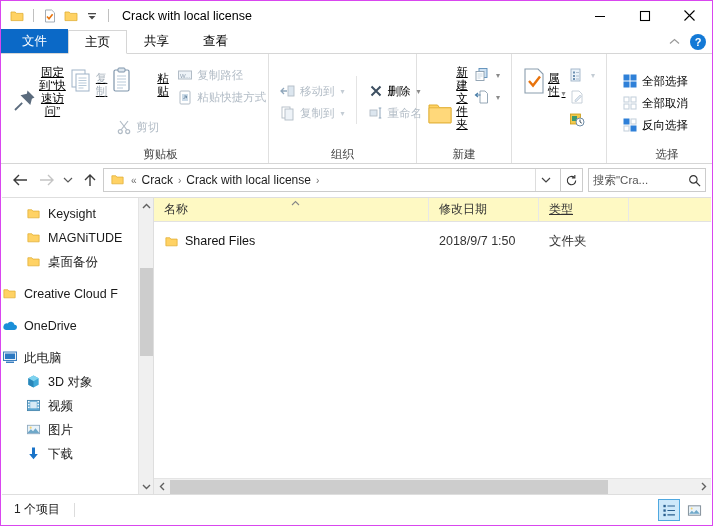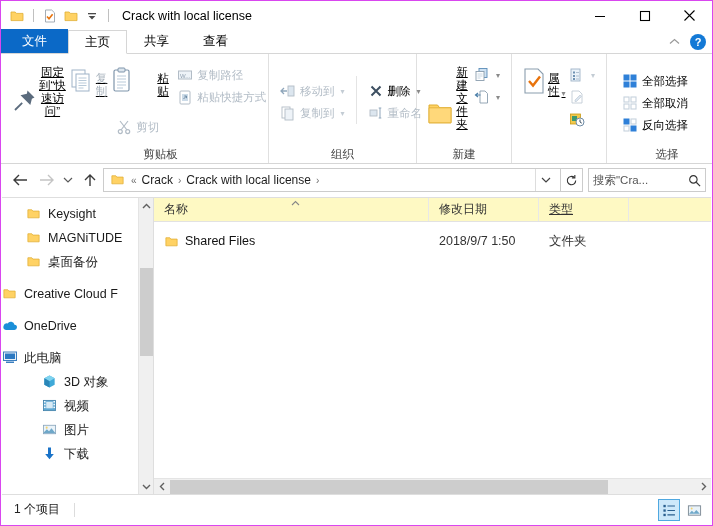--- a/index.html
+++ b/index.html
@@ -147,21 +147,21 @@
     overflow:hidden;
   }
   .navlist { padding-top:4px; }
   .navitem {
     display:flex; align-items:center; gap:6px; height:24px;
     font-size:12.5px; color:#1a1a1a; white-space:nowrap; overflow:hidden;
   }
   .navitem .txt { overflow:hidden; text-overflow:clip; }
   .ind0 { }
   .ind1 { padding-left:24px; }
-  .ind2 { padding-left:40px; }
+  .ind2 { padding-left:24px; }
 
   .vscroll {
     position:absolute; right:0; top:0; bottom:0; width:15px; background:#f0f0f0;
     border-left:1px solid #e4e4e4;
     display:flex; flex-direction:column; align-items:center;
   }
   .vs-arrow { height:16px; width:15px; display:flex; align-items:center; justify-content:center; font-size:8px; color:#606060;}
   .vs-track { flex:1; width:15px; position:relative; }
   .vs-thumb { position:absolute; left:1px; width:13px; background:#cdcdcd; }
 

